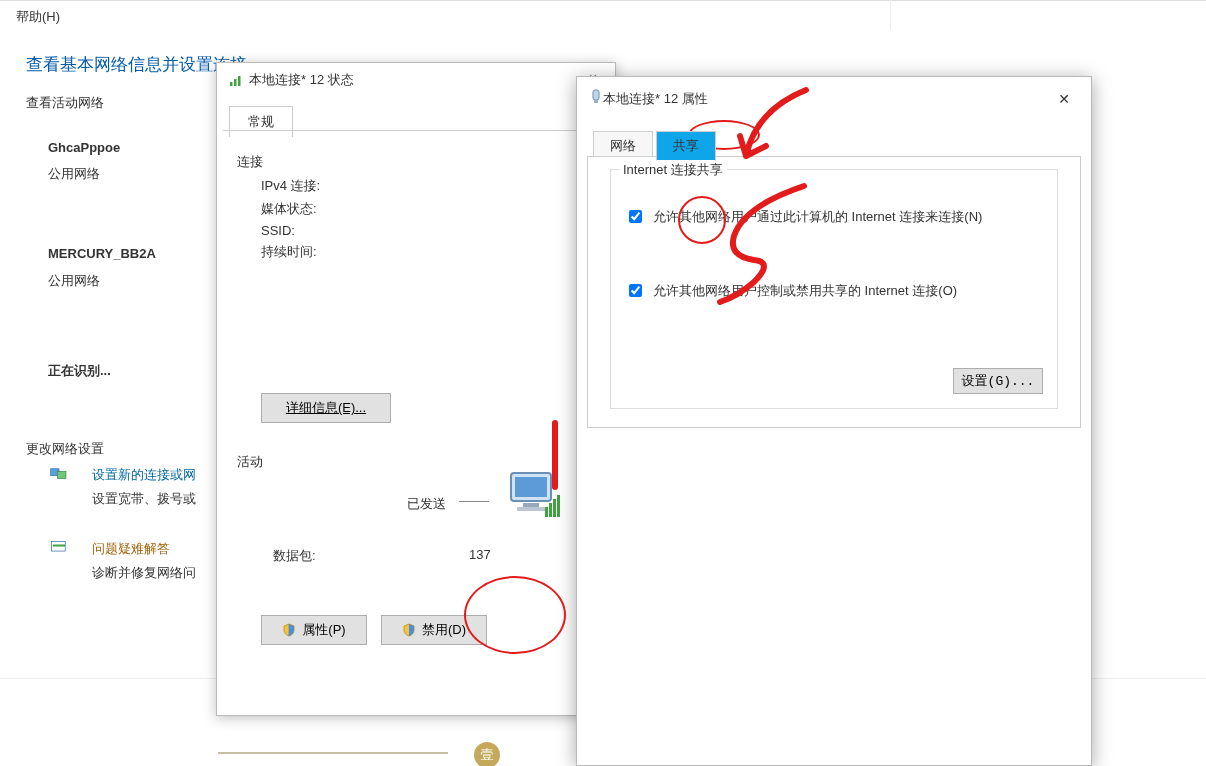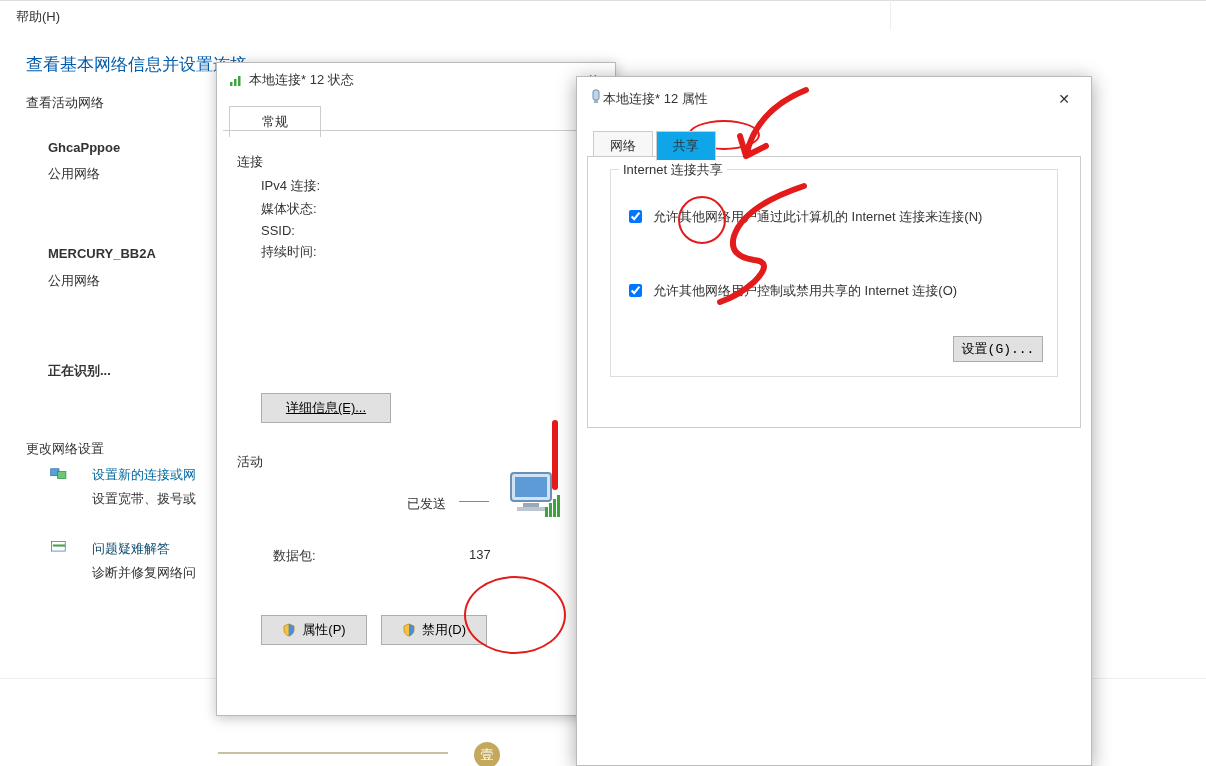--- a/index.html
+++ b/index.html
@@ -15,34 +15,34 @@
   .net1-name { position:absolute; left:48px; top:140px; font-weight:bold; }
   .net1-type { position:absolute; left:48px; top:165px; }
   .net2-name { position:absolute; left:48px; top:246px; font-weight:bold; }
   .net2-type { position:absolute; left:48px; top:272px; }
   .ident { position:absolute; left:48px; top:362px; font-weight:bold; }
 
   .setup-ico { position:absolute; left:50px; top:466px; width:26px; height:22px; }
   .setup-link { position:absolute; left:92px; top:466px; color:#0369a1; }
   .setup-desc { position:absolute; left:92px; top:490px; }
   .trouble-ico { position:absolute; left:50px; top:540px; width:26px; height:22px; }
-  .trouble-link { position:absolute; left:92px; top:540px; color:#0c4a6e; }
+  .trouble-link { position:absolute; left:92px; top:540px; color:#a16207; }
   .trouble-desc { position:absolute; left:92px; top:564px; }
 
   .bg-sep-bottom { position:absolute; left:0; top:678px; width:1206px; height:1px; background:#eee; }
   .yi { position:absolute; left:474px; top:742px; width:26px; height:26px; border-radius:50%; background:#c4a95c; color:#fff; display:flex; align-items:center; justify-content:center; font-size:13px; }
   .divider-right { position:absolute; left:890px; top:0; width:1px; height:30px; background:#eee; }
   .bottom-line { position:absolute; left:218px; top:752px; width:230px; height:2px; background:#c6c0a6; }
 
   
   .status-dialog { position:absolute; left:216px; top:62px; width:400px; height:654px; background:#fff; border:1px solid #bbb; box-shadow:0 2px 12px rgba(0,0,0,0.25); }
   .sd-title { position:absolute; left:12px; top:8px; display:flex; align-items:center; gap:6px; }
   .sd-close { position:absolute; right:6px; top:4px; width:32px; height:22px; display:flex; align-items:center; justify-content:center; color:#555; }
   .sd-tabs { position:absolute; left:12px; top:42px; }
-  .sd-tab { display:inline-block; padding:6px 32px; border:1px solid #ccc; border-bottom:none; background:#fff; position:relative; top:1px; }
+  .sd-tab { display:inline-block; padding:6px 18px; border:1px solid #ccc; border-bottom:none; background:#fff; position:relative; top:1px; }
   .sd-tabline { position:absolute; left:6px; right:6px; top:67px; height:1px; background:#ccc; }
 
   .sd-body { position:absolute; left:20px; top:90px; right:20px; bottom:16px; }
   .sect { margin-bottom:6px; }
   .row { display:flex; margin:5px 0 5px 24px; }
   .row .lbl { flex:0 0 90px; }
   .details-btn { position:absolute; left:24px; top:240px; width:130px; height:26px; background:#e1e1e1; border:1px solid #adadad;text-decoration:underline; }
 
   .activity-h { position:absolute; left:0; top:300px; }
   .sent-lbl { position:absolute; left:170px; top:342px; }
@@ -57,21 +57,21 @@
 
   
   .prop-dialog { position:absolute; left:576px; top:76px; width:516px; height:690px; background:#fff; border:1px solid #bbb; box-shadow:0 3px 18px rgba(0,0,0,0.35); }
   .pd-title { position:absolute; left:12px; top:12px; display:flex; align-items:center; gap:0; }
   .pd-close { position:absolute; right:10px; top:10px; width:34px; height:24px; display:flex; align-items:center; justify-content:center; font-size:18px; color:#333; }
   .pd-tabs { position:absolute; left:16px; top:54px; }
   .pd-tab { display:inline-block; padding:5px 16px; border:1px solid #ccc; background:#f7f7f7; margin-right:-1px; }
   .pd-tab.active { background:#0ea5e9; border-bottom-color:#fff; position:relative; z-index:2; }
   .pd-tabline { border:1px solid #ccc; position:absolute; left:10px; top:79px; right:10px; height:272px; background:#fff; }
 
-  .fieldset { position:absolute; left:22px; top:12px; right:22px; height:208px; border:1px solid #ddd; padding:12px 14px; }
+  .fieldset { position:absolute; left:22px; top:12px; right:22px; height:240px; border:1px solid #ddd; padding:12px 14px; }
   .fs-legend { position:absolute; top:-9px; left:8px; background:#fff; padding:0 4px; font-size:13px; }
   .cb-row { display:flex; align-items:flex-start; gap:8px; margin:16px 0; }
   .cb-row input { margin-top:2px; }
   .settings-btn { position:absolute; right:14px; bottom:14px; width:90px; height:26px; background:#e1e1e1; border:1px solid #adadad;font-family:Liberation Mono, monospace; }
 
   
   .annot { position:absolute; pointer-events:none; }
   .red-circle { border:2px solid #e31b1b; border-radius:50%; }
   .red-stroke path { stroke:#e31b1b; stroke-width:6; fill:none; stroke-linecap:round; }
   .sig-icon svg { display:block; }

